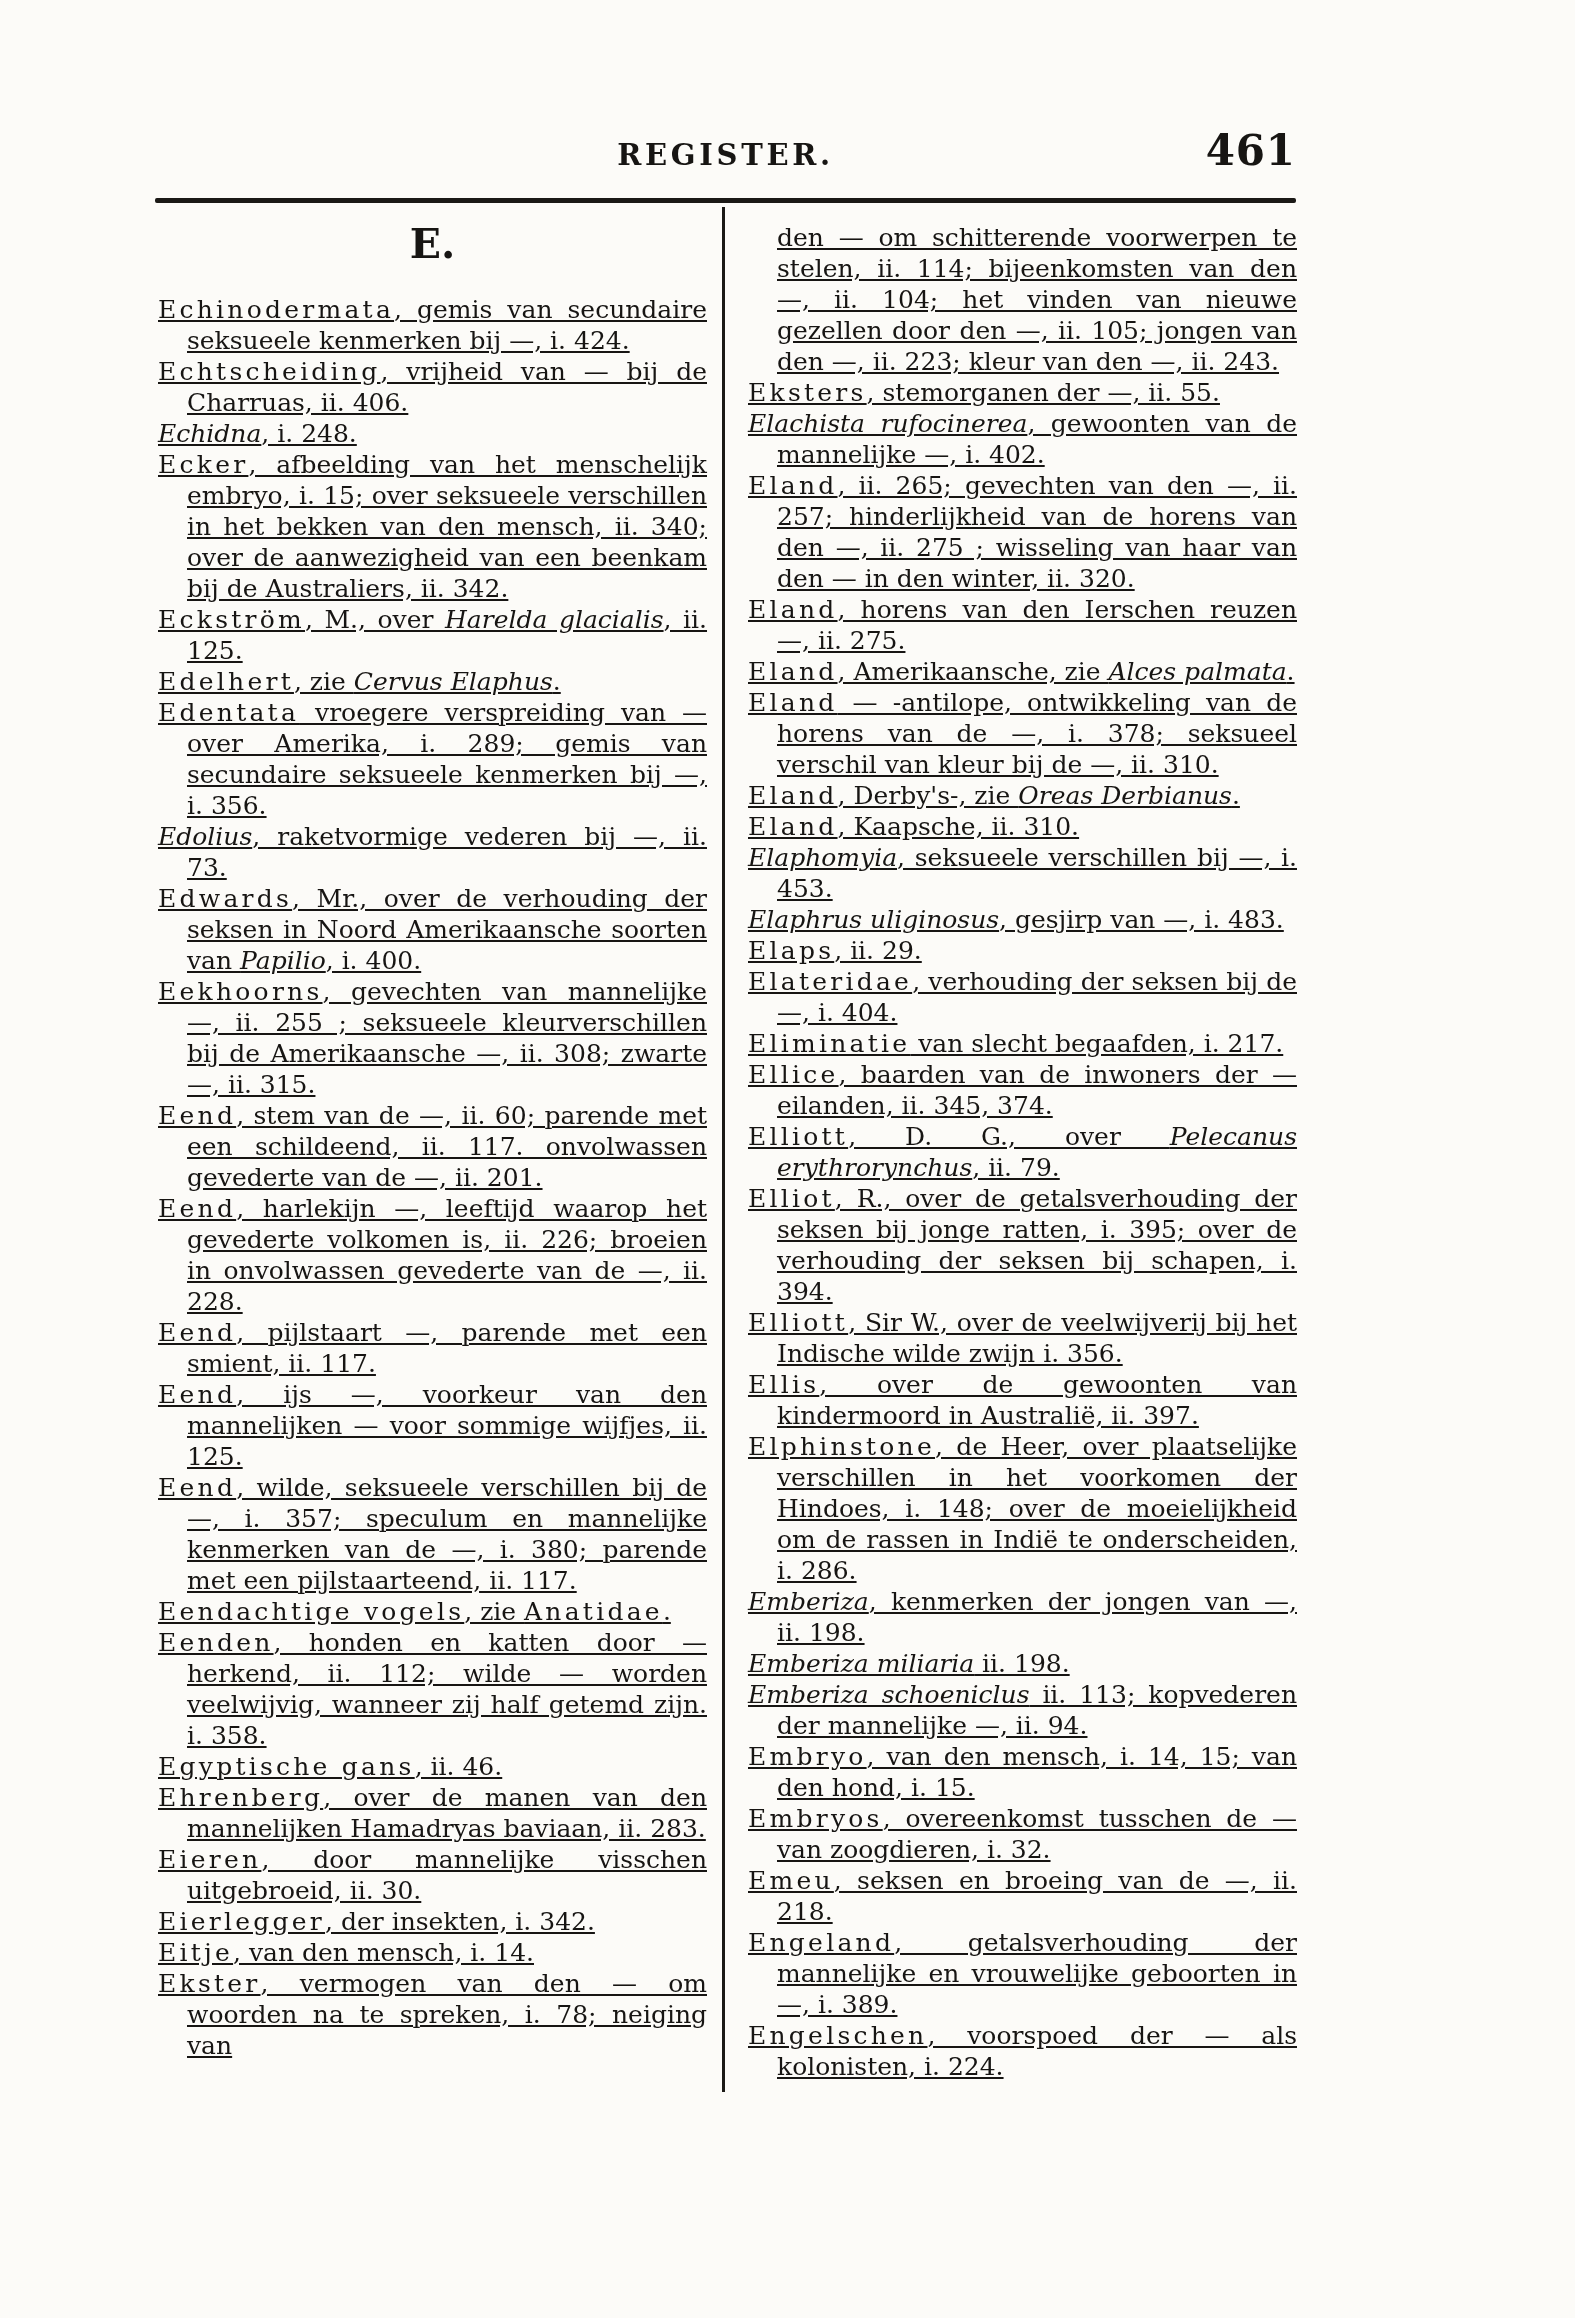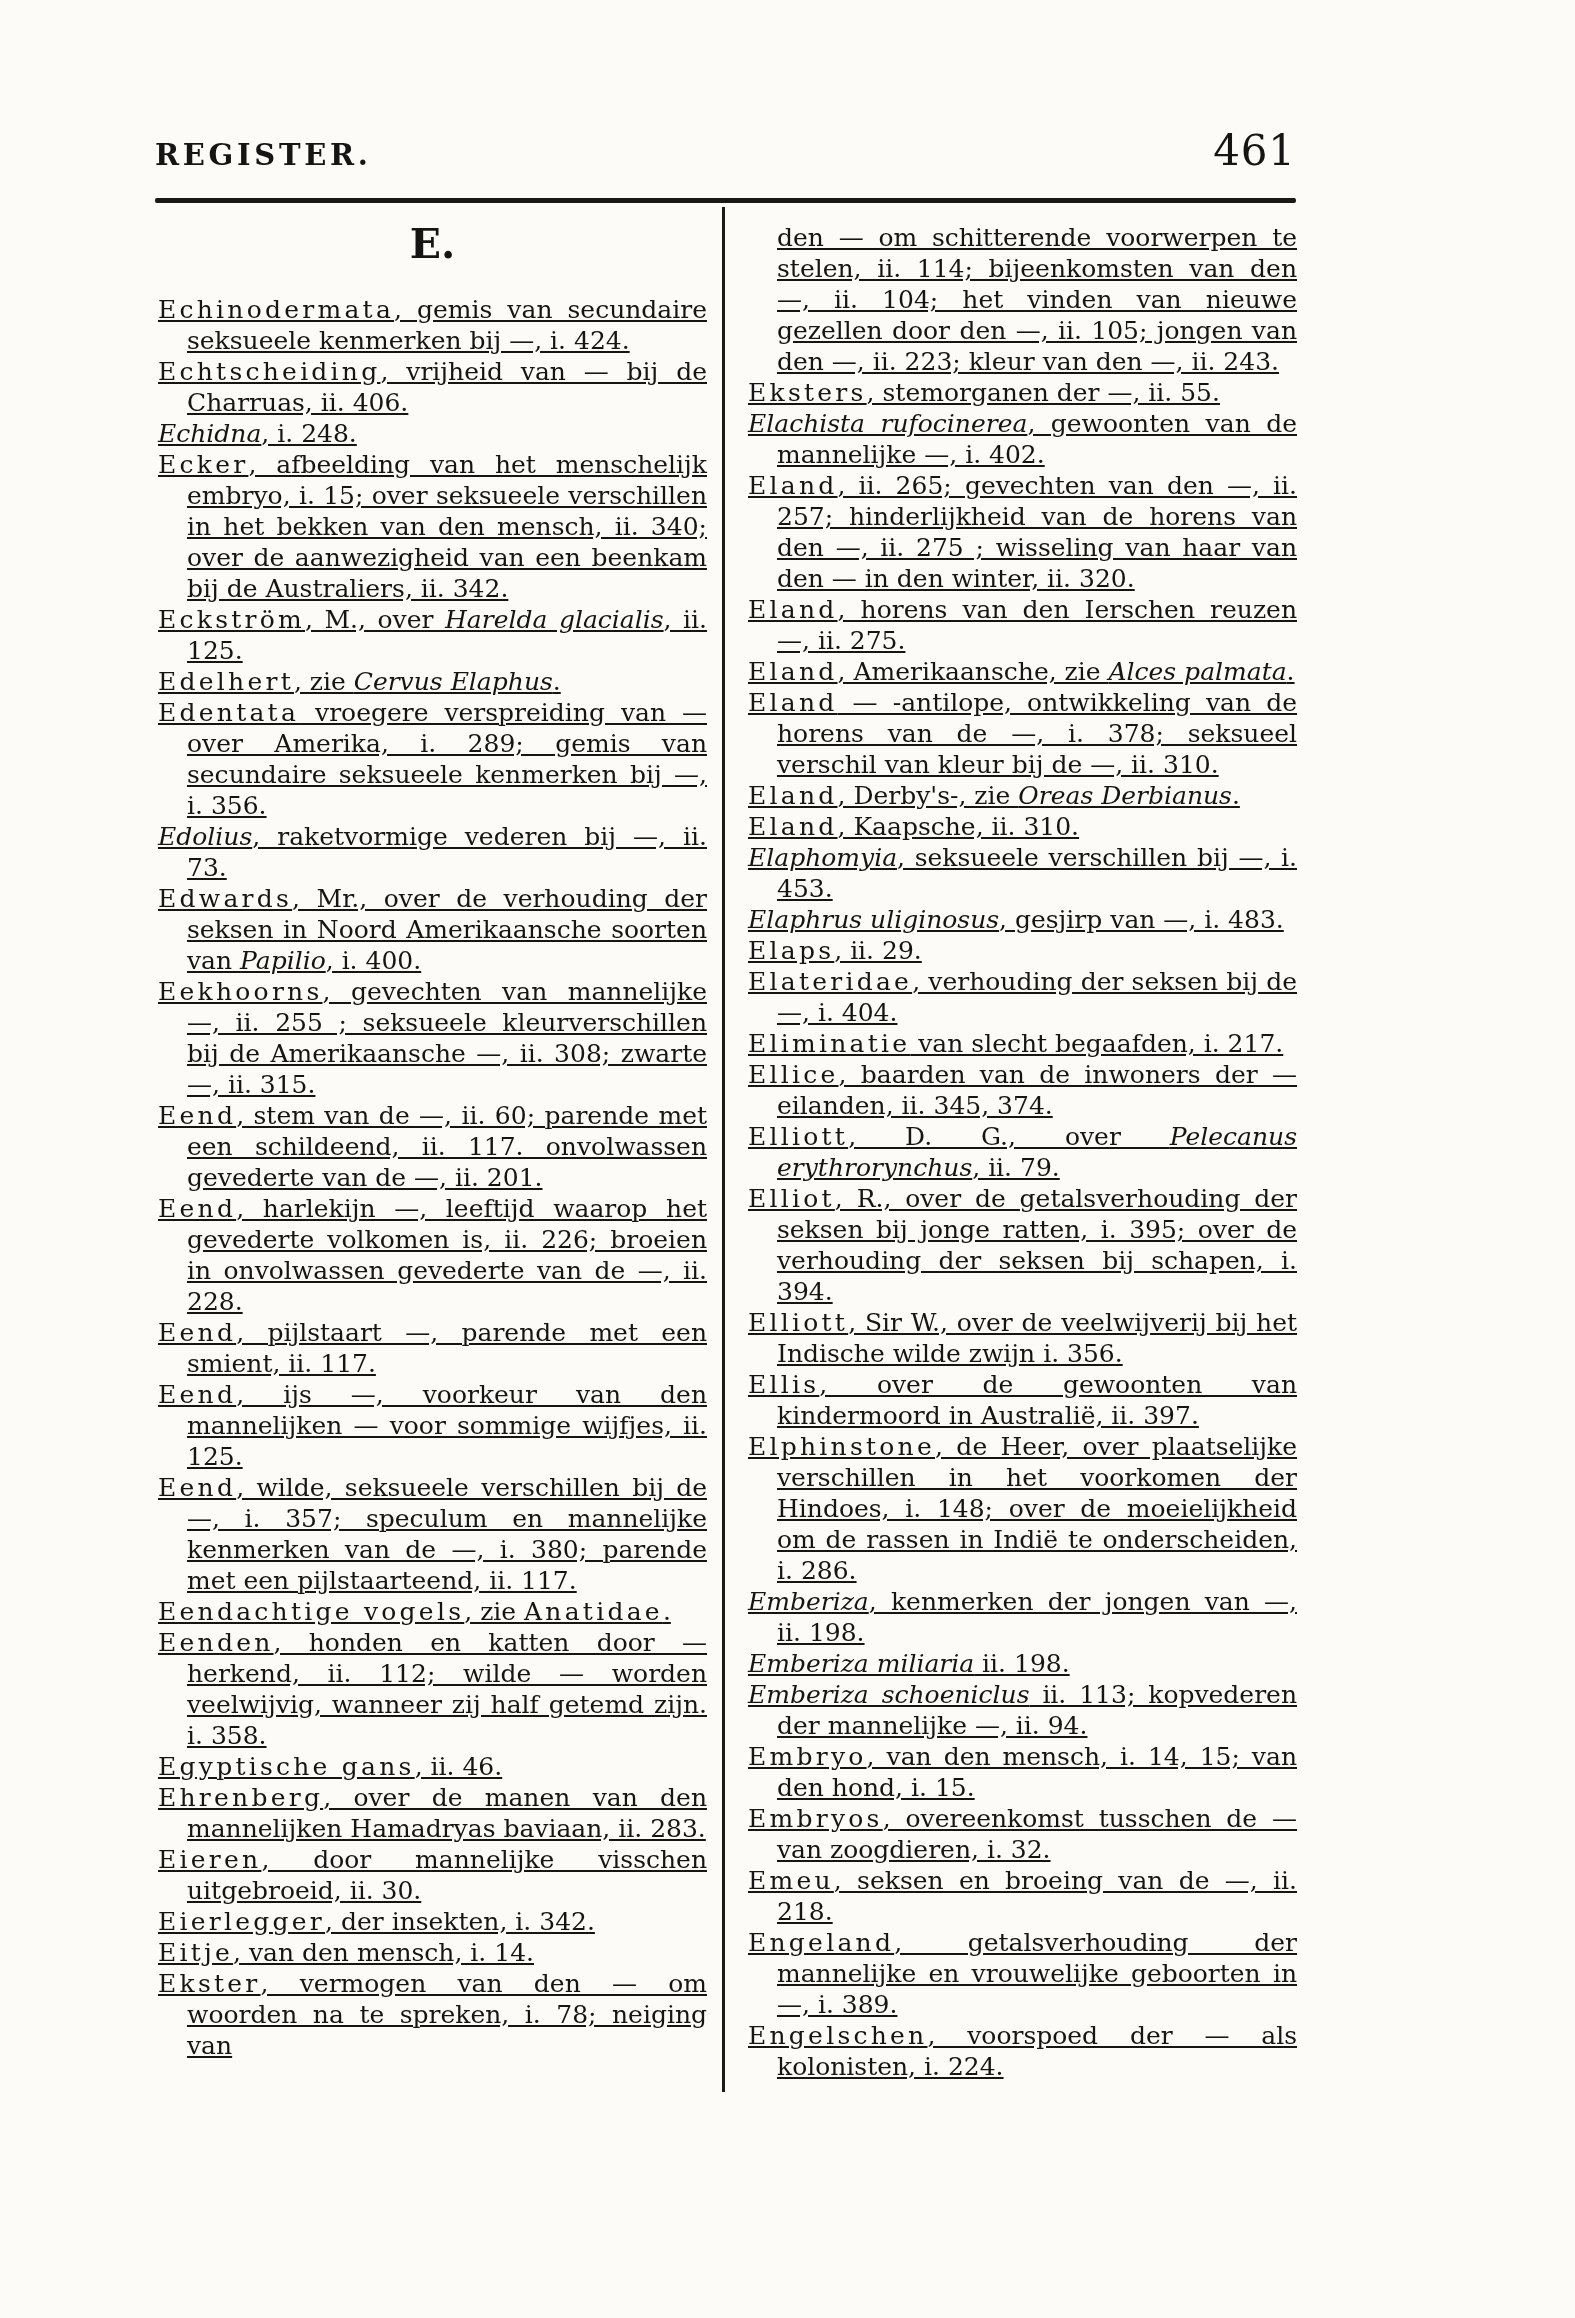--- a/index.html
+++ b/index.html
@@ -17,30 +17,31 @@
     left: 155px;
     top: 0;
     width: 1141px;
     height: 100%;
   }
   .page-title {
     position: absolute;
     top: 138px;
     left: 0;
     width: 100%;
+    text-align: center;
     font-size: 29px;
     font-weight: bold;
     letter-spacing: 3.7px;
   }
   .page-number {
     position: absolute;
     top: 126px;
     right: 0;
     font-size: 42px;
-    font-weight: normal;
+    font-weight: bold;
     letter-spacing: 0.9px;
   }
   .head-rule {
     position: absolute;
     top: 198px;
     left: 0;
     width: 100%;
     height: 5.1px;
     background: #1b1916;
     border-radius: 1.9px;

